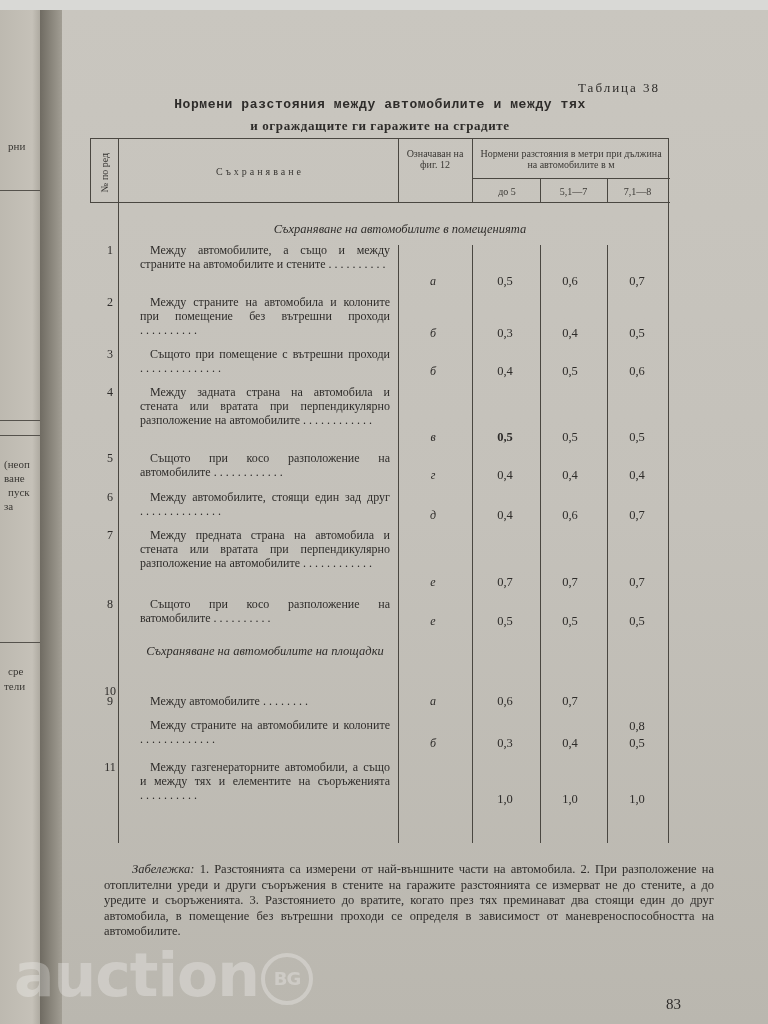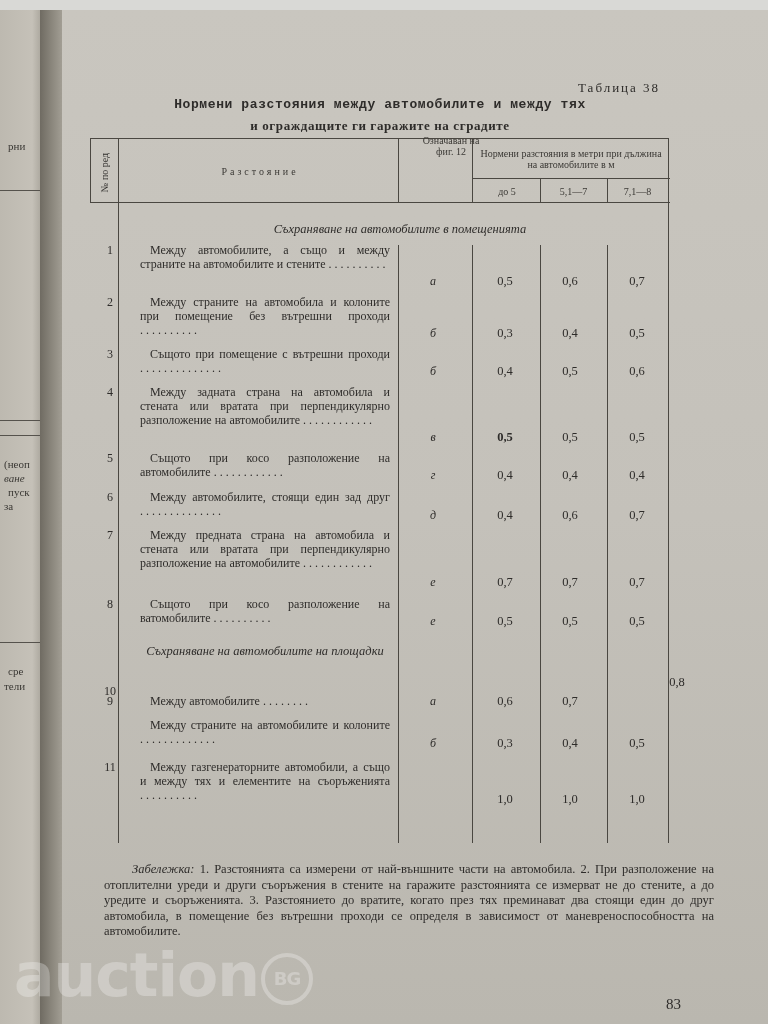--- a/index.html
+++ b/index.html
@@ -58,21 +58,21 @@
 <body>
 
 <div class="top-strip"></div>
 
 <div class="left-page">
   <div class="hline" style="top:180px;"></div>
   <div class="frag" style="left:8px;top:130px;">рни</div>
   <div class="hline" style="top:410px;"></div>
   <div class="hline" style="top:425px;"></div>
   <div class="frag" style="left:4px;top:448px;">(неоп</div>
-  <div class="frag" style="left:4px;top:462px;font-style:italic;">ване</div>
+  <div class="frag" style="left:4px;top:462px;">ване</div>
   <div class="frag" style="left:8px;top:476px;">пуск</div>
   <div class="frag" style="left:4px;top:490px;">за</div>
   <div class="hline" style="top:632px;"></div>
   <div class="frag" style="left:8px;top:655px;">сре</div>
   <div class="frag" style="left:4px;top:670px;">тели</div>
 </div>
 <div class="gutter"></div>
 
 <div class="page"></div>
 
@@ -91,22 +91,22 @@
 <div class="vl" style="left:472px;top:245px;height:598px;"></div>
 <div class="vl" style="left:540px;top:178px;height:24px;"></div>
 <div class="vl" style="left:540px;top:245px;height:598px;"></div>
 <div class="vl" style="left:607px;top:178px;height:24px;"></div>
 <div class="vl" style="left:607px;top:245px;height:598px;"></div>
 <div class="vl" style="left:668px;top:138px;height:705px;"></div>
 
 <div class="num-hdr">
     <span>№ по ред</span>
   </div>
-<div class="hdr" style="left:130px;top:166px;width:260px;letter-spacing:3px;">Разстояние</div>
-<div class="hdr" style="left:404px;top:135px;width:62px;margin-left:16px;">Означаван на фиг. 12</div>
+<div class="hdr" style="left:130px;top:166px;width:260px;letter-spacing:3px;">Съхраняване</div>
+<div class="hdr" style="left:404px;top:148px;width:62px;">Означаван на фиг. 12</div>
 <div class="hdr" style="left:478px;top:148px;width:186px;">Нормени разстояния в метри при дължина на автомобилите в м</div>
 <div class="hdr" style="left:474px;top:186px;width:66px;">до 5</div>
 <div class="hdr" style="left:540px;top:186px;width:67px;">5,1—7</div>
 <div class="hdr" style="left:607px;top:186px;width:61px;">7,1—8</div>
 
 <div class="section" style="left:200px;top:222px;width:400px;">Съхраняване на автомобилите в помещенията</div>
 
 <div class="rownum" style="top:243px;">1</div>
 <div class="desc" style="top:243px;text-indent:10px;"><span>Между автомобилите, а също и между страните на автомобилите и стените</span> <span class="dots">..........</span></div>
 <div class="mark" style="top:274px;">а</div>
@@ -163,21 +163,21 @@
 <div class="val v2" style="top:614px;">0,5</div>
 <div class="val v3" style="top:614px;">0,5</div>
 
 <div class="section" style="left:140px;top:644px;width:250px;line-height:15px;">Съхраняване на автомобилите на площадки</div>
 
 <div class="rownum" style="top:694px;">9</div>
 <div class="desc" style="top:694px;text-indent:10px;"><span>Между автомобилите</span> <span class="dots">........</span></div>
 <div class="mark" style="top:694px;">а</div>
 <div class="val v1" style="top:694px;">0,6</div>
 <div class="val v2" style="top:694px;">0,7</div>
-<div class="val v3" style="top:675px;padding-left:40px;">0,8</div>
+<div class="val v3" style="top:719px;">0,8</div>
 
 <div class="rownum" style="top:684px;">10</div>
 <div class="desc" style="top:718px;text-indent:10px;"><span>Между страните на автомобилите и колоните</span> <span class="dots">.............</span></div>
 <div class="mark" style="top:736px;">б</div>
 <div class="val v1" style="top:736px;">0,3</div>
 <div class="val v2" style="top:736px;">0,4</div>
 <div class="val v3" style="top:736px;">0,5</div>
 
 <div class="rownum" style="top:760px;">11</div>
 <div class="desc" style="top:760px;text-indent:10px;"><span>Между газгенераторните автомобили, а също и между тях и елементите на съоръженията</span> <span class="dots">..........</span></div>

